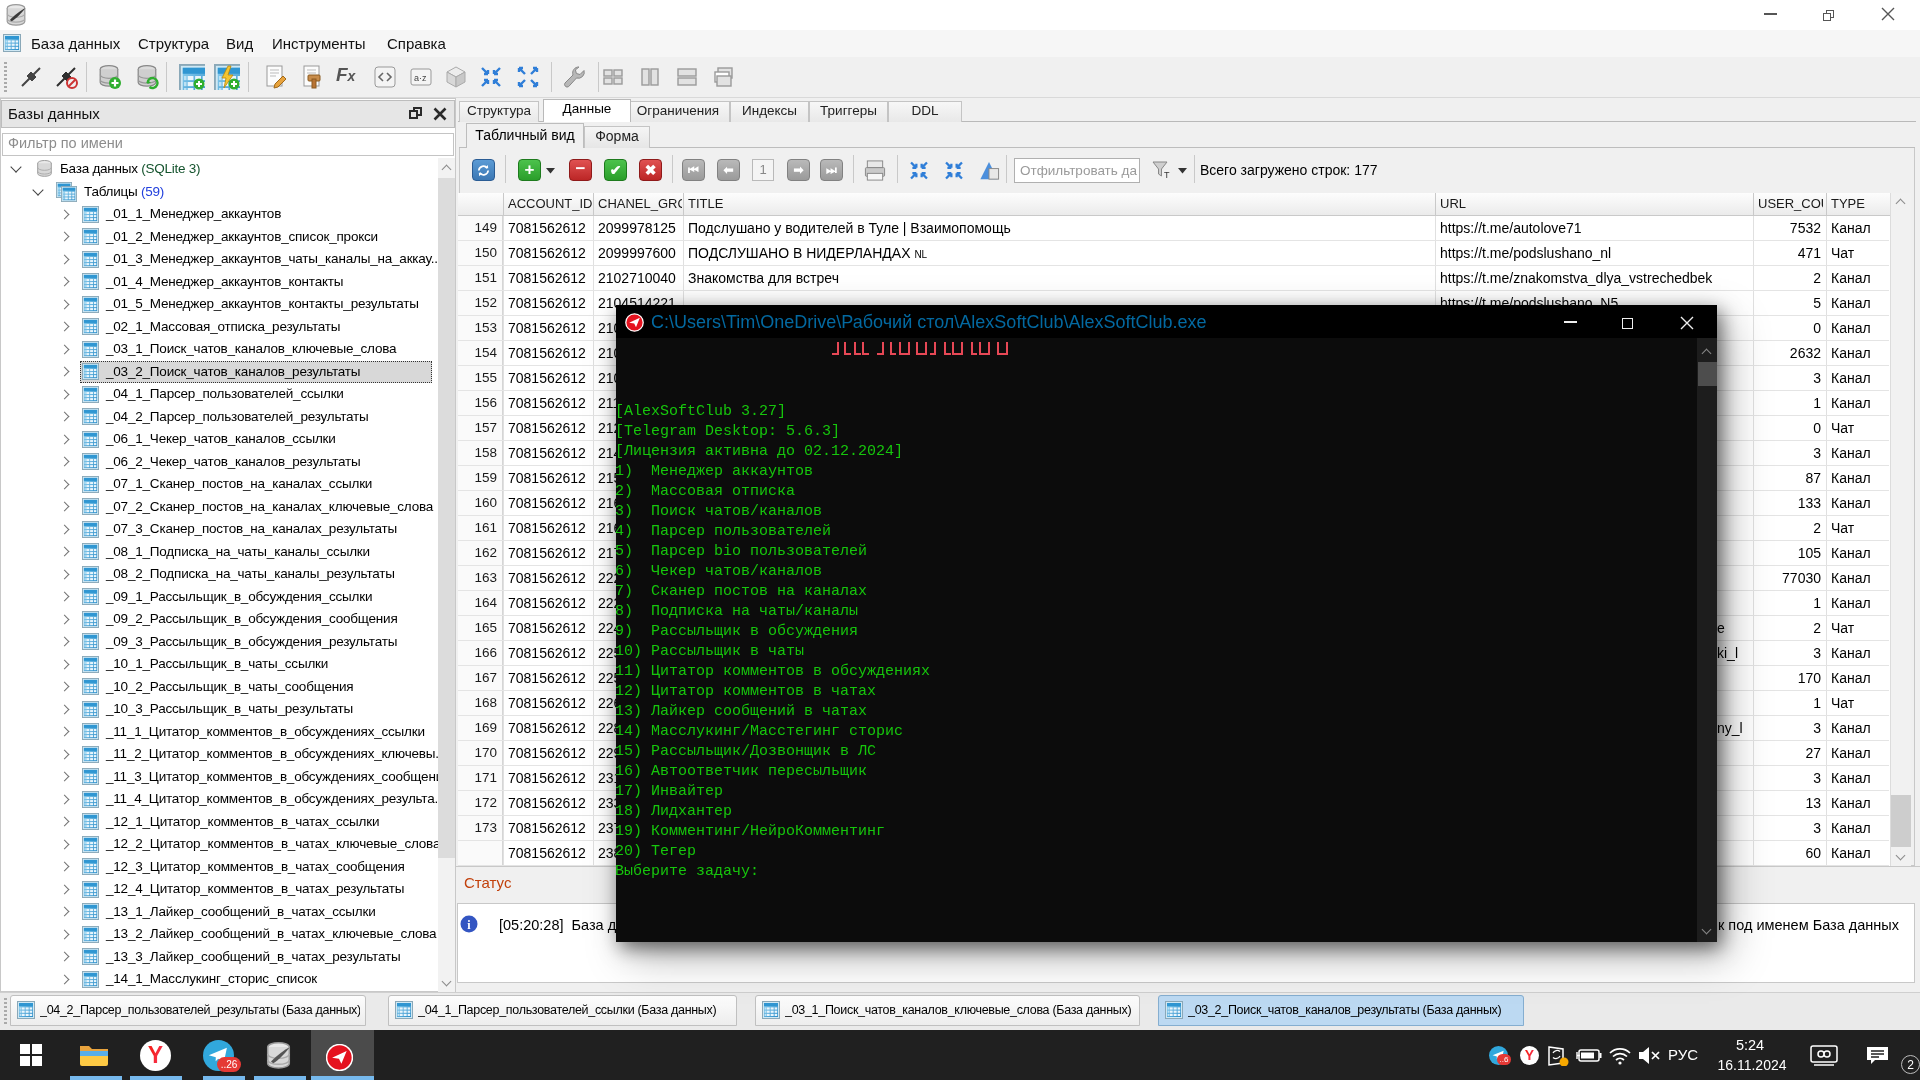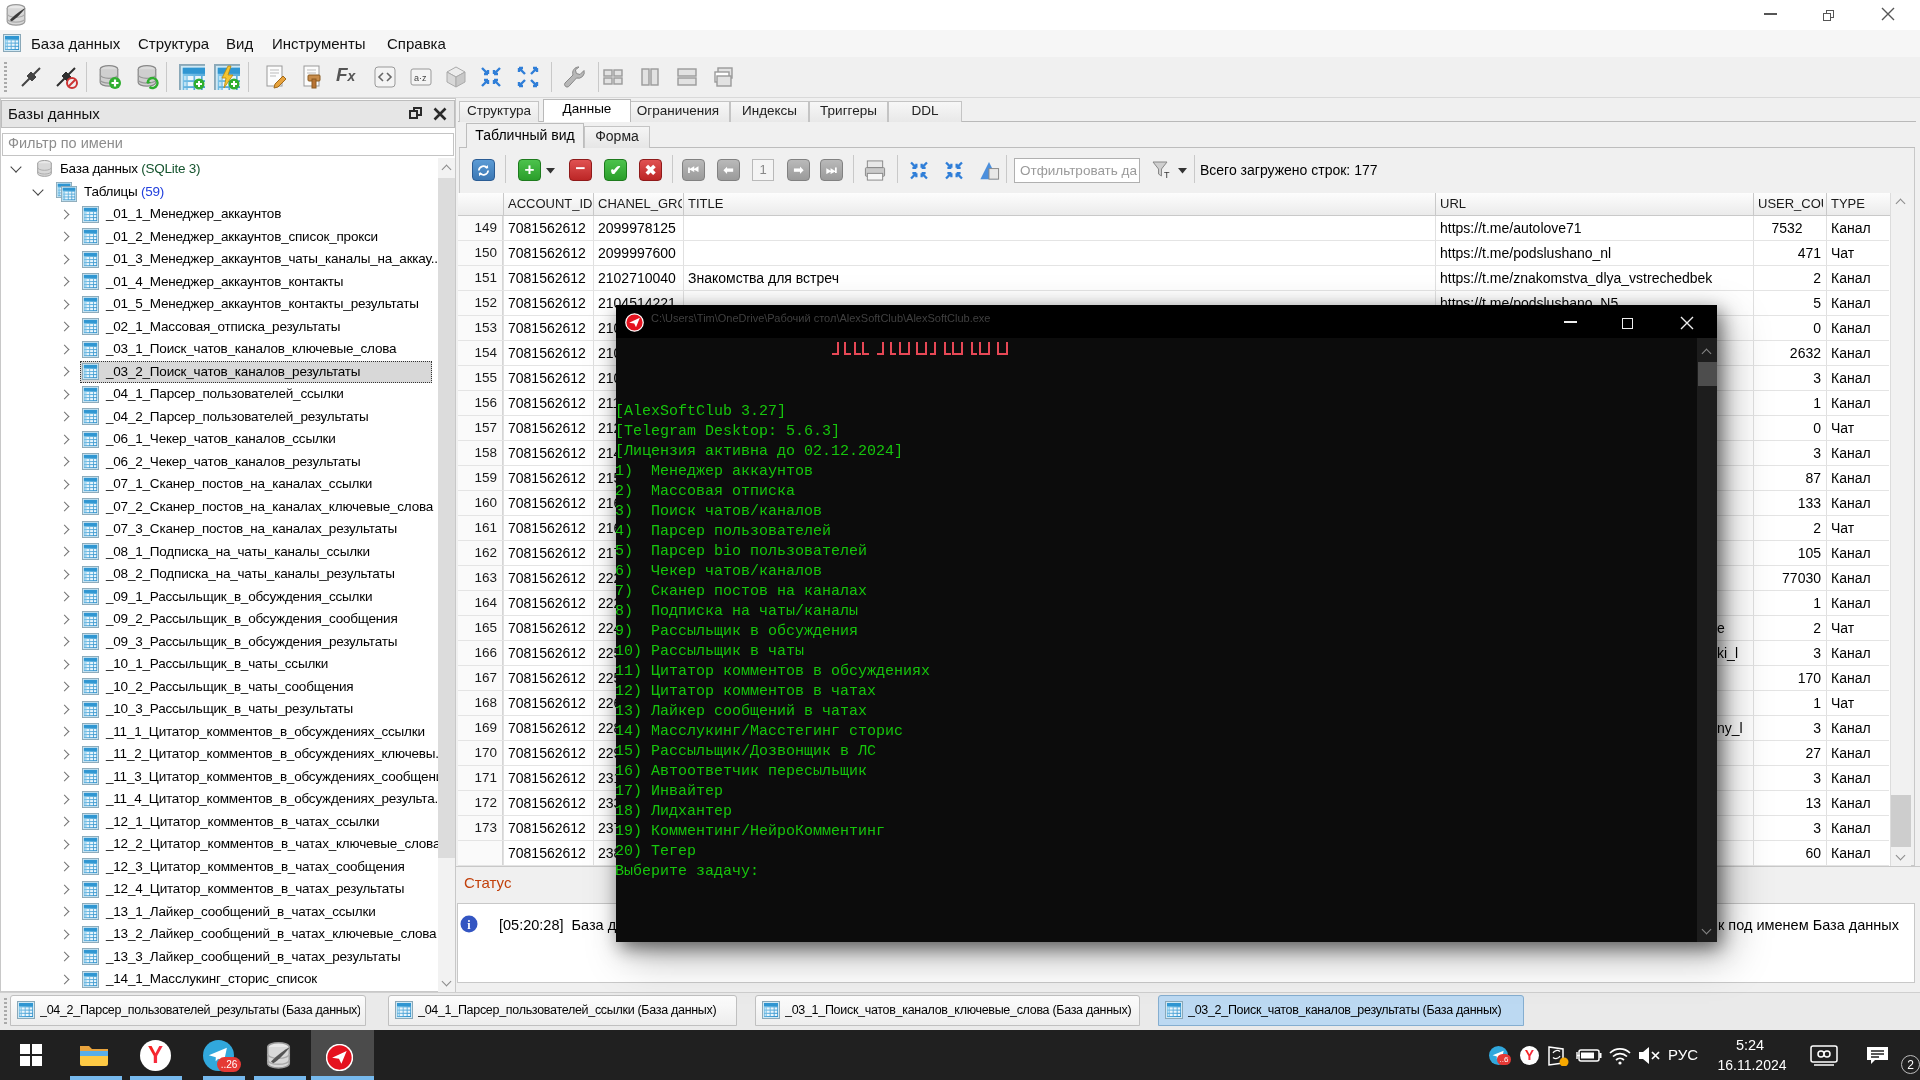--- a/index.html
+++ b/index.html
@@ -502,27 +502,29 @@
     <div class="abs" style="left:1435px;top:193px;width:1px;height:23px;background:#c9c9c9"></div>
     <div class="abs" style="left:1753px;top:193px;width:1px;height:673px;background:#e0e0e0"></div>
     <div class="abs" style="left:1753px;top:193px;width:1px;height:23px;background:#c9c9c9"></div>
     <div class="abs" style="left:1826px;top:193px;width:1px;height:673px;background:#e0e0e0"></div>
     <div class="abs" style="left:1826px;top:193px;width:1px;height:23px;background:#c9c9c9"></div>
     <div class="abs" style="left:458px;top:216px;width:45px;height:650px;background:#fafafa;border-right:1px solid #d5d5d5"></div>
     <div class="gr" style="left:458px;top:216px;width:1431px"></div>
     <div class="gnum" style="left:458px;top:216px;width:39px">149</div>
     <div class="gc" style="left:508px;top:216px;width:84px">7081562612</div>
     <div class="gc" style="left:598px;top:216px;width:84px">2099978125</div>
+    <div class="gc" style="left:688px;top:216px;width:745px">Подслушано у водителей в Туле | Взаимопомощь</div>
     <div class="gc" style="left:1440px;top:216px;width:312px">https://t.me/autolove71</div>
-    <div class="gc" style="left:1753px;top:216px;width:68px;text-align:center">7532</div>
+    <div class="gc" style="left:1753px;top:216px;width:68px;text-align:right">7532</div>
     <div class="gc" style="left:1831px;top:216px;width:57px">Канал</div>
     <div class="gr" style="left:458px;top:241px;width:1431px"></div>
     <div class="gnum" style="left:458px;top:241px;width:39px">150</div>
     <div class="gc" style="left:508px;top:241px;width:84px">7081562612</div>
     <div class="gc" style="left:598px;top:241px;width:84px">2099997600</div>
+    <div class="gc" style="left:688px;top:241px;width:745px">ПОДСЛУШАНО В НИДЕРЛАНДАХ <span style="font-size:10px">NL</span></div>
     <div class="gc" style="left:1440px;top:241px;width:312px">https://t.me/podslushano_nl</div>
     <div class="gc" style="left:1753px;top:241px;width:68px;text-align:right">471</div>
     <div class="gc" style="left:1831px;top:241px;width:57px">Чат</div>
     <div class="gr" style="left:458px;top:266px;width:1431px"></div>
     <div class="gnum" style="left:458px;top:266px;width:39px">151</div>
     <div class="gc" style="left:508px;top:266px;width:84px">7081562612</div>
     <div class="gc" style="left:598px;top:266px;width:84px">2102710040</div>
     <div class="gc" style="left:688px;top:266px;width:745px">Знакомства для встреч</div>
     <div class="gc" style="left:1440px;top:266px;width:312px">https://t.me/znakomstva_dlya_vstrechedbek</div>
     <div class="gc" style="left:1753px;top:266px;width:68px;text-align:right">2</div>
@@ -706,21 +708,21 @@
     <svg class="abs" style="left:1165px;top:1001px;z-index:3" width="18" height="18" viewBox="0 0 18 18">
       <use href="#ticon"></use>
     </svg>
     <div class="abs" style="left:1188px;top:1003px;width:330px;overflow:hidden;font-size:12.5px;letter-spacing:-0.3px;color:#000;white-space:nowrap;z-index:3">_03_2_Поиск_чатов_каналов_результаты (База данных)</div>
 <div class="abs" style="left:616px;top:305px;width:1101px;height:637px;background:#0c0c0c;box-shadow:4px 6px 18px rgba(0,0,0,0.55), 12px 16px 40px rgba(0,0,0,0.25);z-index:10"></div>
 <div class="abs" style="left:616px;top:305px;width:1101px;height:33px;background:#000;z-index:11"></div>
 <svg class="abs" style="left:625px;top:313px;z-index:12" width="19" height="19" viewBox="0 0 24 24">
  <circle cx="12" cy="12" r="11" fill="#e5121f" stroke="#fff" stroke-width="1.6"></circle>
  <use href="#plane" transform="scale(0.75) translate(4,4)"></use>
 </svg>
-<div class="abs" style="left:651px;top:312px;font-size:11px;color:#404040;z-index:12">C:\Users\Tim\OneDrive\Рабочий стол\AlexSoftClub\AlexSoftClub.exe</div>
+<div class="abs" style="left:651px;top:312px;font-size:18px;color:#0369a1;z-index:12">C:\Users\Tim\OneDrive\Рабочий стол\AlexSoftClub\AlexSoftClub.exe</div>
 <div class="abs" style="left:1564px;top:321px;width:13px;height:1.6px;background:#eee;z-index:12"></div>
 <div class="abs" style="left:1622px;top:317.5px;width:11px;height:11px;border:1.4px solid #eee;z-index:12"></div>
 <svg class="abs" style="left:1680px;top:316px;z-index:12" width="14" height="14">
       <path d="M1 1 L13 13 M13 1 L1 13" stroke="#eee" stroke-width="1.4"></path>
     </svg>
 <div class="abs" style="left:1697px;top:338px;width:20px;height:604px;background:#1d1d1d;z-index:12"></div>
 <div class="chev" style="left:1703px;top:350px;transform:rotate(-135deg);border-color:#888;z-index:13"></div>
 <div class="abs" style="left:1698px;top:362px;width:19px;height:24px;background:#4d4d4d;z-index:13"></div>
 <div class="chev" style="left:1703px;top:926px;transform:rotate(45deg);border-color:#888;z-index:13"></div>
 <div class="rart" style="left:832px;width:7px;border-right:2.6px solid #e74856;z-index:12"></div>

